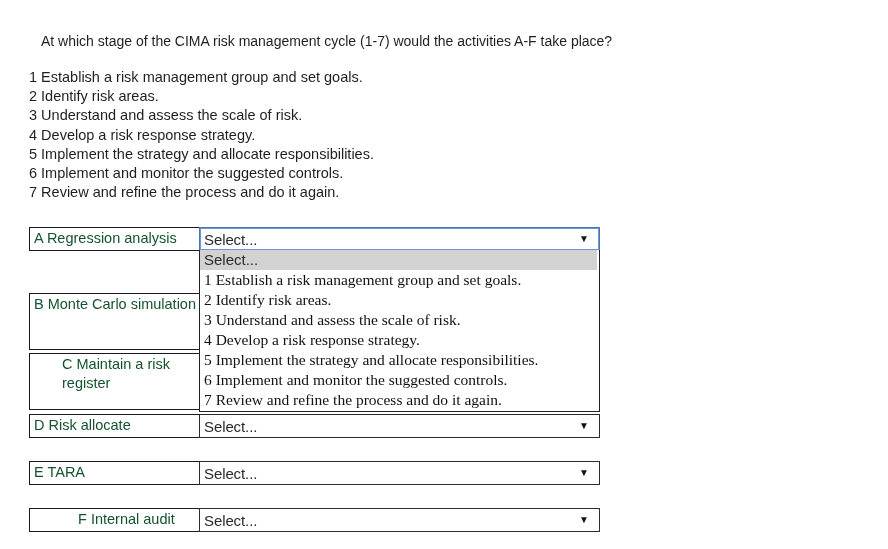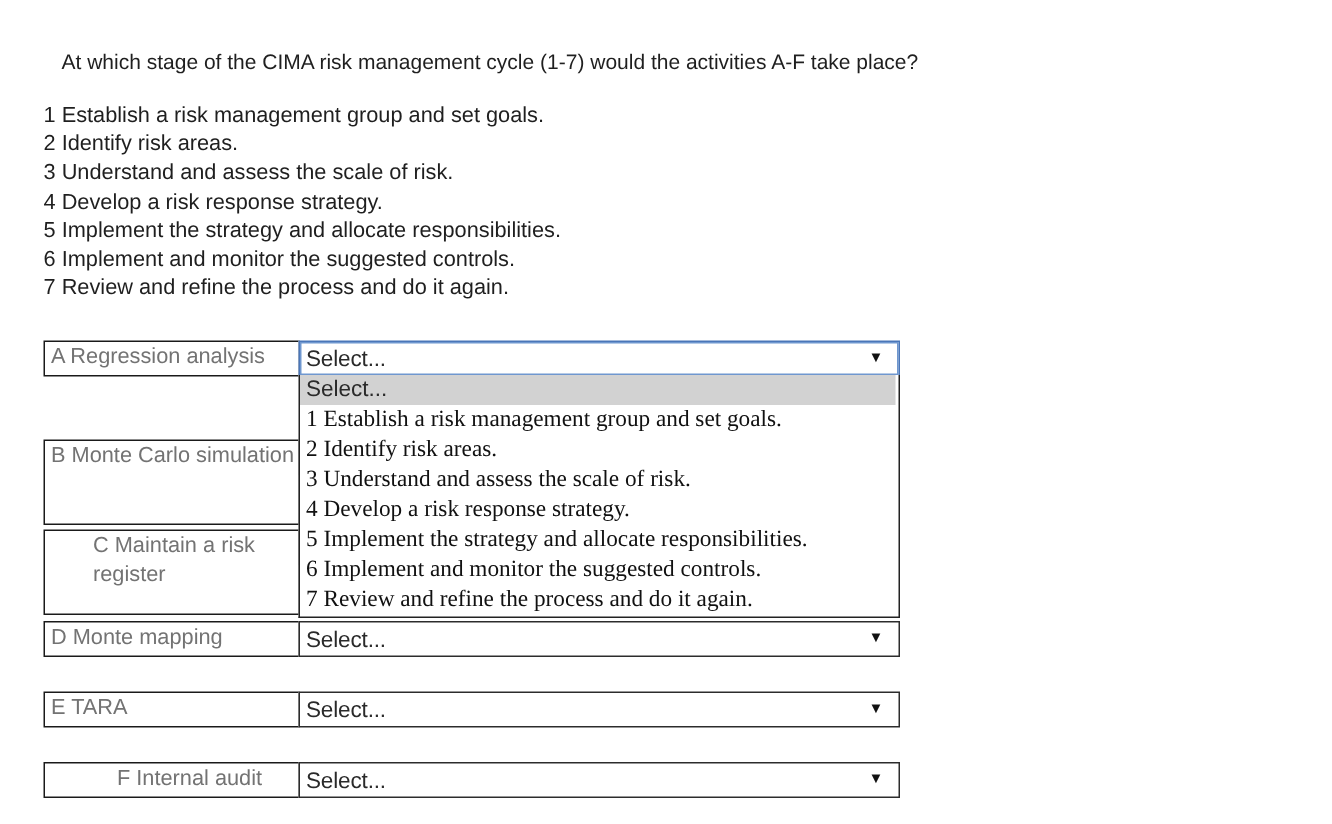--- a/index.html
+++ b/index.html
@@ -57,21 +57,21 @@
   
   .item-label {
     position: absolute;
     left: 0;
     box-sizing: border-box;
     width: 171px;
     border: 1px solid #1a1a1a;
     background: #ffffff;
     font-size: 14.5px;
     line-height: 19px;
-    color: #737373;
+    color: #14532d;
     padding: 1px 3px 2px 4px;
   }
   .item-label.two-line {
     height: 57px;
   }
   .item-label.one-line {
     height: 24px;
   }
 
   
@@ -177,21 +177,21 @@
 
   <div class="match-row" style="height:0;">
     <div class="item-label two-line" style="top:102px;padding-left:32px;">C Maintain a risk register</div>
     <div class="select-box" style="top:102px;">
       <span class="select-value">Select...</span>
       <span class="select-arrow">▼</span>
     </div>
   </div>
 
   <div class="match-row" style="height:0;">
-    <div class="item-label one-line" style="top:163px;">D Monte mapping</div>
+    <div class="item-label one-line" style="top:163px;">D Risk allocate</div>
     <div class="select-box" style="top:163px;">
       <span class="select-value">Select...</span>
       <span class="select-arrow">▼</span>
     </div>
   </div>
 
   <div class="match-row" style="height:0;">
     <div class="item-label one-line" style="top:210px;">E TARA</div>
     <div class="select-box" style="top:210px;">
       <span class="select-value">Select...</span>

